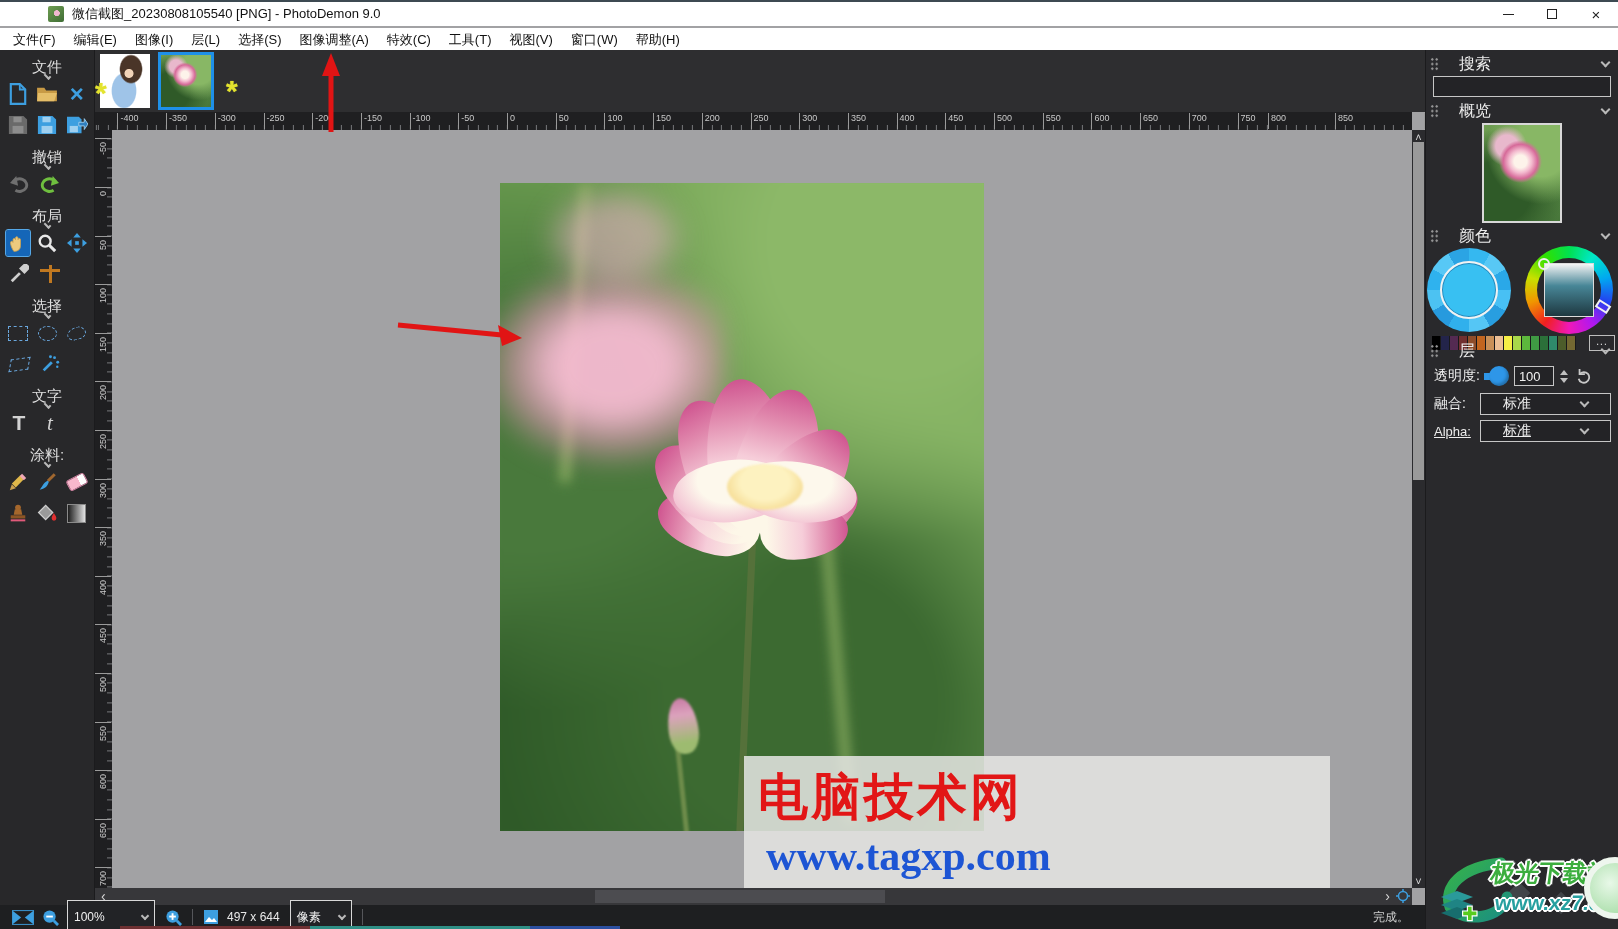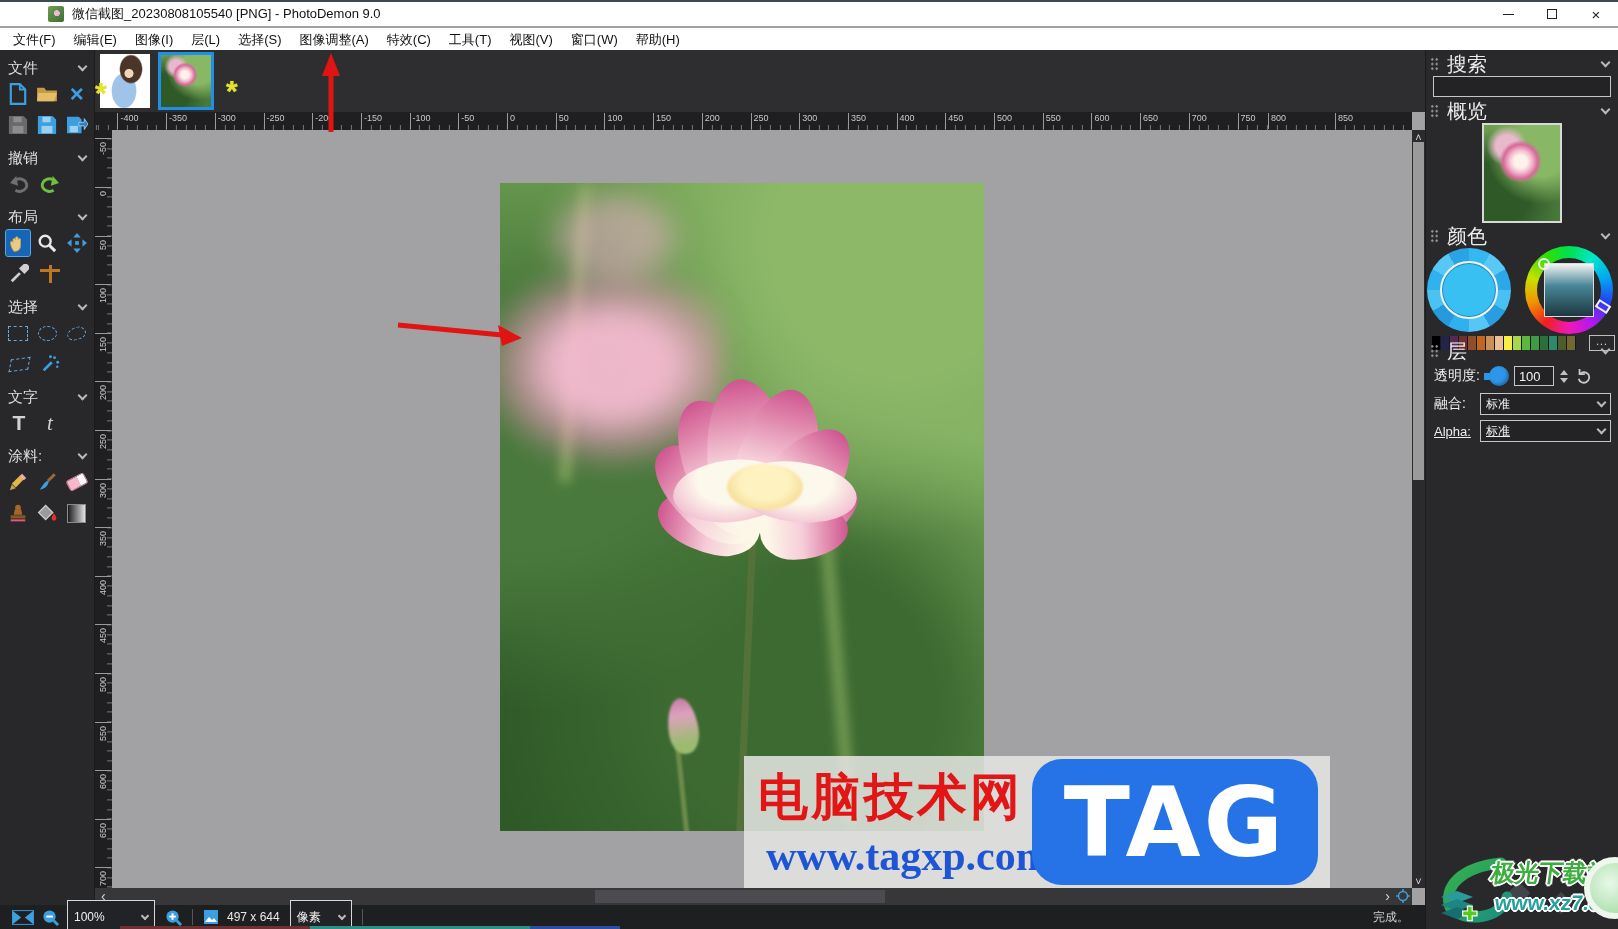--- a/index.html
+++ b/index.html
@@ -17,21 +17,21 @@
   .titlebar .title { font-size:13px; color:#111; }
   .win-controls { margin-left:auto; display:flex; height:100%; }
   .win-btn { width:44px; height:100%; display:flex; align-items:center; justify-content:center; color:#222; font-size:15px; }
   .win-btn .sq { width:10px; height:10px; border:1.4px solid #222; }
   .win-btn .mindash { width:11px; height:0; border-top:1.6px solid #222; }
   
   .menubar { position:absolute; left:0; top:28px; width:1618px; height:24px; background:#ffffff; display:flex; align-items:center; padding-left:4px; border-bottom:1px solid #ececec; }
   .menu-item { font-size:13px; color:#111; padding:0 9px; height:100%; display:flex; align-items:center; }
   
   .toolbox { position:absolute; left:0; top:50px; width:95px; height:855px; background:#28282a; border-right:1px solid #1b1b1d; }
-  .tb-head { display:flex; align-items:center; justify-content:space-between; padding:0 8px; height:20px; margin-top:8px; color:#dedede; font-size:15px; }
+  .tb-head { display:flex; align-items:center; justify-content:space-between; padding:0 8px; height:20px; margin-top:8px; color:#dedede; font-size:15px;flex-direction:column; }
   .tb-row { display:flex; gap:5px; padding:3px 5px 2px 6px; }
   .tool { width:26px; height:26px; display:flex; align-items:center; justify-content:center; border-radius:2px; }
   .tool.sel { background:#1566b8; outline:1px solid #55a8e8; }
   .chev { width:7px; height:7px; border-right:2px solid #b9b9b9; border-bottom:2px solid #b9b9b9; transform:rotate(45deg); margin-top:-3px; }
   .glyphT { font-size:21px; font-weight:bold; color:#d2d2d2; }
   .glyphsmallt { font-size:21px; font-style:italic; font-family:"Liberation Serif",serif; color:#d2d2d2; }
   .closeX { font-size:24px; font-weight:bold; color:#3d9fe0; line-height:20px; }
   .dash-rect { width:20px; height:15px; border:1.6px dashed #6aa7dd; }
   .dash-ell { width:19px; height:15px; border:1.6px dashed #6aa7dd; border-radius:50%; }
   .dash-lasso { width:19px; height:13px; border:1.6px dashed #6aa7dd; border-radius:60% 40% 55% 45%/55% 60% 40% 45%; transform:rotate(-15deg); }
@@ -115,40 +115,40 @@
   
   .statusbar { position:absolute; left:0; top:905px; width:1425px; height:24px; background:#1e1f21; display:flex; align-items:center; padding-left:8px; color:#e8e8e8; font-size:12px; }
   .sb-sep { width:1px; height:16px; background:#55565a; margin:0 10px; }
   .sb-box { display:flex; align-items:center; justify-content:space-between; border:1px solid #d8d8d8; background:#222326; height:35px; padding:0 6px; color:#f0f0f0; }
   .sb-box .chev { width:6px; height:6px; margin-left:8px; margin-top:-2px; }
   .statusbar .done { margin-left:auto; margin-right:16px; color:#cfcfcf; }
   
   .rightpanel { position:absolute; left:1425px; top:50px; width:193px; height:879px; background:#29292c; border-left:1px solid #1b1b1d; }
   .rp-head { position:absolute; left:0; width:193px; height:18px; display:flex; align-items:center; }
   .rp-head .grip { width:9px; height:14px; margin-left:4px; background-image:radial-gradient(#9a9a9a 1.1px, transparent 1.3px); background-size:4.5px 4.7px; }
-  .rp-head .lbl { color:#ececec; font-size:20px; margin-left:8px; }
+  .rp-head .lbl { color:#ececec; font-size:16px; margin-left:20px; }
   .rp-head .chev { margin-left:auto; margin-right:10px; }
   .search-input { position:absolute; left:7px; top:26px; width:178px; height:21px; background:#232326; border:1px solid #c6c6c6; color:#eee; font-size:12px; padding:0 4px; }
   .ov-thumb { position:absolute; left:56px; top:73px; width:80px; height:100px; border:2px solid #d8d8d8; }
   .wheel-l { position:absolute; left:1px; top:198px; width:84px; height:84px; border-radius:50%;
      background:conic-gradient(#35b8f0 0 30deg,#58c8f5 30deg 60deg,#2aa8e8 60deg 90deg,#48c0f4 90deg 120deg,#289ee0 120deg 150deg,#55c6f5 150deg 180deg,#30b0ec 180deg 210deg,#279ade 210deg 240deg,#4cc2f2 240deg 270deg,#2fb2ee 270deg 300deg,#57c8f6 300deg 330deg,#2ba4e4 330deg 360deg); }
   .wheel-l .inner { position:absolute; left:13px; top:13px; width:58px; height:58px; border-radius:50%; background:#38c0f2; border:2px solid #f2f2f2; box-shadow:0 0 0 1px #2a86b8 inset; }
   .wheel-r { position:absolute; left:99px; top:196px; width:88px; height:88px; border-radius:50%;
      background:conic-gradient(from 0deg,#00e050,#00e8c8,#00a8f0,#2440f0,#b018f0,#f018b8,#f02020,#f09600,#c8e000,#30e000,#00e050); }
   .wheel-r .hole { position:absolute; left:12px; top:12px; width:64px; height:64px; border-radius:50%; background:#29292c; }
   .wheel-r .sv { position:absolute; left:19px; top:17px; width:50px; height:54px; border:1px solid #dcdcdc;
      background:linear-gradient(180deg, rgba(255,255,255,.95), rgba(74,142,160,.92) 42%, #1e3840 100%); }
   .wheel-r .sel { position:absolute; left:13px; top:12px; width:12px; height:12px; border-radius:50%; border:2px solid #f0f0f0; }
   .wheel-r .hnd { position:absolute; left:71px; top:56px; width:14px; height:9px; border:2px solid #f0f0f0; transform:rotate(32deg); }
   .palette { position:absolute; left:6px; top:286px; display:flex; }
   .palette .sw { width:9px; height:14px; border-right:1px solid #19191b; }
   .palette-more { position:absolute; left:163px; top:285px; width:26px; height:16px; border:1px solid #bdbdbd; color:#e8e8e8; font-size:10px; text-align:center; line-height:12px; letter-spacing:1px; }
   .rp-row { position:absolute; left:0; width:193px; height:24px; display:flex; align-items:center; color:#ececec; font-size:14px; }
   .num-box { border:1px solid #c6c6c6; background:#232326; color:#f0f0f0; width:40px; height:20px; font-size:13px; padding:0 4px; display:flex; align-items:center; }
-  .dd-box { border:1px solid #c6c6c6; background:#232326; color:#f0f0f0; height:22px; font-size:12px; display:flex; align-items:center; justify-content:space-between; padding:0 5px; flex:1; margin-right:8px; }
+  .dd-box { border:1px solid #c6c6c6; background:#232326; color:#f0f0f0; height:22px; font-size:14px; display:flex; align-items:center; justify-content:space-between; padding:0 22px; flex:1; margin-right:8px; }
   .spin { display:flex; flex-direction:column; gap:3px; margin-left:6px; }
   .spin i { width:0; height:0; border-left:4px solid transparent; border-right:4px solid transparent; }
   .spin .up { border-bottom:5px solid #c0c0c0; }
   .spin .dn { border-top:5px solid #c0c0c0; }
   .dial { position:relative; width:26px; height:20px; margin:0 4px; }
   .dial .tail { position:absolute; left:0; top:7px; width:8px; height:7px; background:#2e96e8; }
   .dial .knob { position:absolute; left:5px; top:0; width:20px; height:20px; border-radius:50%; background:#2e96e8; box-shadow:inset -2px -2px 3px rgba(0,0,0,.25); }
   .layer-row { position:absolute; left:10px; top:398px; width:183px; height:34px; background:#1b8be8; display:flex; align-items:center; }
   .layer-row .lthumb { width:28px; height:28px; margin-left:24px; border:1px solid #0f6ab8; }
   .layer-row .lname { color:#fff; font-size:13px; margin-left:8px; }
@@ -498,23 +498,20 @@
       <div class="petal" style="width:58px; height:88px; margin-left:-29px; transform:rotate(88deg);"></div>
       <div class="cup" style="left:58px; top:92px; width:118px; height:62px; transform:rotate(-6deg);"></div>
       <div class="cup" style="left:120px; top:94px; width:122px; height:60px; transform:rotate(7deg);"></div>
       <div class="fcenter"></div>
     </div>
   </div>
 
   <div class="tagwm">
     <span class="site">电脑技术网</span>
     <span class="url">www.tagxp.com</span>
-    <div class="badge">
-        <span>TAG</span>
-      </div>
   </div>
 
   <svg class="arrow-svg" style="left:278px; top:185px;" width="145" height="40">
     <line x1="8" y1="10" x2="112" y2="20" stroke="#e11414" stroke-width="5"></line>
     <polygon points="132,23 108,10 112,31" fill="#e11414"></polygon>
   </svg>
 </div>
 
 <svg class="arrow-svg" style="left:313px; top:52px;" width="36" height="84">
   <line x1="18" y1="80" x2="18" y2="16" stroke="#e11414" stroke-width="5"></line>

